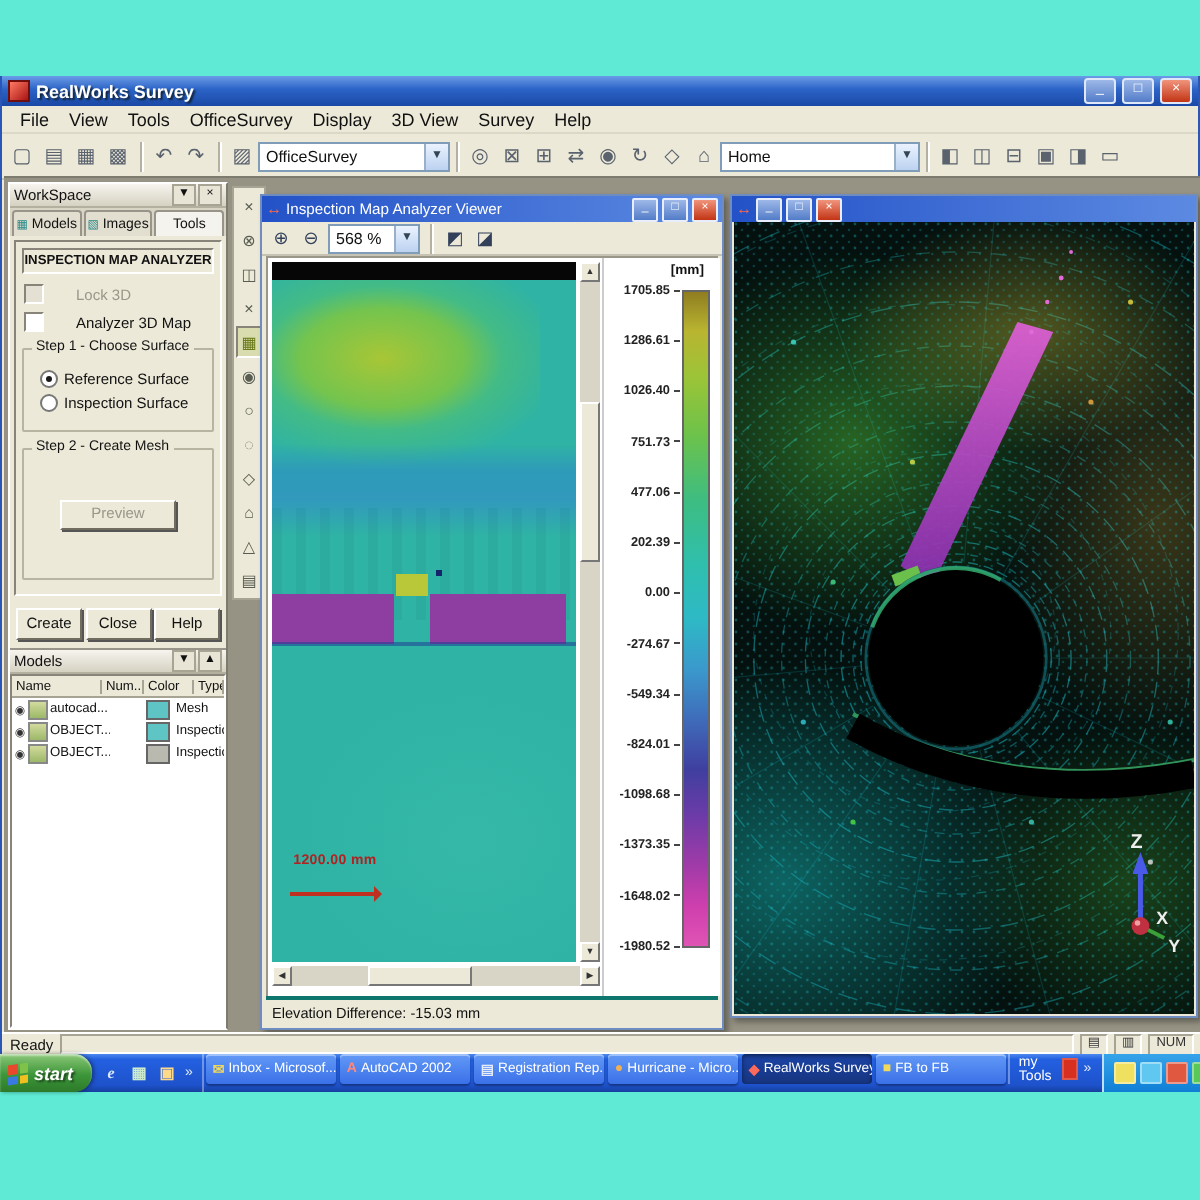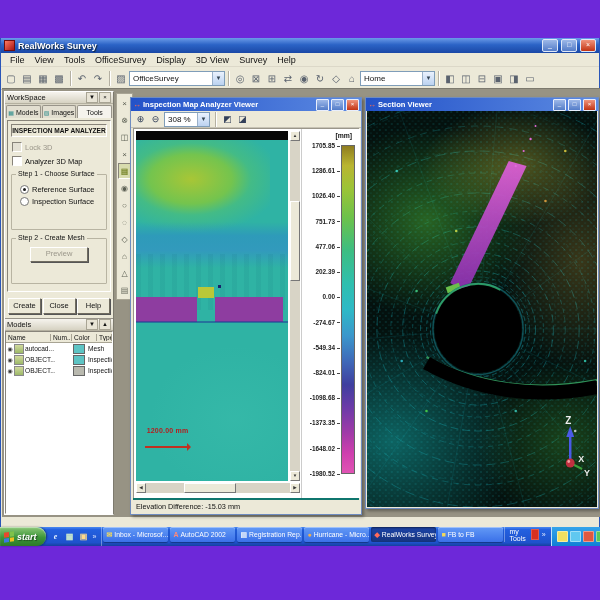--- a/index.html
+++ b/index.html
@@ -1,57 +1,57 @@
 <!DOCTYPE html>
 <html><head>
 <meta charset="utf-8">
 <style>
   html,body{margin:0;padding:0}
-  .stage{position:relative;width:600px;height:600px;background:#6d28d9;overflow:hidden;
+  .stage{position:relative;width:600px;height:600px;background:#5eead4;overflow:hidden;
          font-family:"Liberation Sans",sans-serif;color:#111;-webkit-user-select:none}
   
   .app{position:absolute;left:0;top:38px;width:600px;height:489px;background:#ece9d8;border-left:1px solid #2a56b8;border-right:1px solid #2a56b8;box-sizing:border-box}
   .titlebar{height:15px;background:linear-gradient(180deg,#6b9ce8 0%,#2b63c6 45%,#1a48a6 100%);display:flex;align-items:center;gap:3px;padding:0 3px}
   .appicon{width:9px;height:9px;background:linear-gradient(135deg,#ff7a62,#a81414);border:1px solid #700e0e;flex:0 0 auto}
   .titlebar .title{color:#fff;font-weight:bold;font-size:9px;flex:1;text-shadow:1px 1px 1px #123}
   .wbtn{width:14px;height:11px;font-size:7px;line-height:10px;text-align:center;color:#fff;
         background:linear-gradient(#9db8e8,#537cc8);border:1px solid #dfe8f8;border-radius:2px}
   .wbtn.close{background:linear-gradient(#f0947c,#c23414)}
   .menubar{height:13px;display:flex;align-items:center;font-size:9px;padding:0 4px;background:#ece9d8;border-bottom:1px solid #dcd8c8}
   .menubar span{padding:0 5px}
   .toolbar{height:22px;display:flex;align-items:center;padding:0 2px;border-bottom:1px solid #c6c2b4}
   .tbtn{width:16px;height:16px;font-size:10px;color:#5a626e;display:flex;align-items:center;justify-content:center}
   .sep{width:1px;height:15px;background:#b4b0a2;margin:0 3px;box-shadow:1px 0 0 #fff}
   .combo{height:15px;background:#fff;border:1px solid #7f9db9;display:flex;align-items:center;font-size:8px;padding-left:3px;box-sizing:border-box}
   .combo .dd{margin-left:auto;width:11px;height:13px;background:linear-gradient(#eaf2fe,#bcd2f0);border-left:1px solid #9ab0c8;font-size:6px;text-align:center;line-height:13px;color:#345}
-  .combo.mode{width:96px}.combo.view{width:75px}
+  .combo.mode{width:96px}.combo.view{width:100px}
   
   .workarea{position:absolute;left:1px;top:50px;width:598px;height:428px;background:#979384;border-top:1px solid #7d7a6e}
   
   .leftcol{position:absolute;left:2px;top:2px;width:110px;height:424px;background:#ece9d8;border:1px solid #fff;border-right-color:#7d7a6e;box-sizing:border-box;display:flex;flex-direction:column}
   .panel-title{height:11px;display:flex;align-items:center;font-size:7.5px;padding:0 2px;background:linear-gradient(#f6f4ee,#d6d2c2);border-bottom:1px solid #b4b0a0}
   .panel-title .pt{flex:1}
   .ptbtn{width:10px;height:9px;font-size:6px;line-height:8px;text-align:center;border:1px solid #a8a494;background:#e8e4d6;margin-left:1px}
   .tabs{display:flex;height:13px;padding:1px 1px 0;gap:1px;background:#d9d5c5}
   .tab{flex:1;display:flex;align-items:center;justify-content:center;gap:2px;font-size:7px;background:#e2ded0;border:1px solid #98948a;border-bottom:none;border-radius:2px 2px 0 0}
   .tab.active{background:#f5f3ed}
   .tabicon{font-size:6px;color:#2a8a8a}
   .analyzer{margin:2px;border:1px solid;border-color:#88847a #fff #fff #88847a;padding:3px;font-size:7.5px}
   .an-header{border:1px solid;border-color:#88847a #fff #fff #88847a;text-align:center;font-weight:bold;font-size:6.6px;padding:2px 0;margin-bottom:5px}
-  .chkrow{display:flex;align-items:center;gap:3px;margin:4px 1px}
+  .chkrow{display:flex;align-items:center;gap:16px;margin:4px 1px}
   .chk{width:8px;height:8px;background:#fff;border:1px solid;border-color:#88847a #fff #fff #88847a;flex:0 0 auto}
   .chk.dis{background:#e4e1d4}
   .disabled{color:#9a968a}
-  .group{position:relative;border:1px solid #b8b4a2;margin:8px 0 4px;padding:7px 3px 20px;border-radius:1px}
+  .group{position:relative;border:1px solid #b8b4a2;margin:8px 0 4px;padding:7px 3px 6px;border-radius:1px}
   .gtitle{position:absolute;top:-5px;left:4px;background:#ece9d8;padding:0 2px;font-size:7px}
   .radiorow{display:flex;align-items:center;gap:3px;margin:3px 0 3px 5px}
   .radio{width:7px;height:7px;border-radius:50%;background:#fff;border:1px solid #777;position:relative;flex:0 0 auto}
   .radio.sel::after{content:"";position:absolute;left:2px;top:2px;width:3px;height:3px;border-radius:50%;background:#1a1a1a}
   .btn{border:1px solid;border-color:#fff #706c60 #706c60 #fff;background:#ece9d8;font-size:7.5px;text-align:center;box-shadow:1px 1px 0 #555}
-  .preview{display:block;margin:1px auto;width:56px;height:13px;line-height:12px;color:#9a968a}
+  .preview{display:block;margin:18px auto;width:56px;height:13px;line-height:12px;color:#9a968a}
   .props{margin-top:6px}
   .proprow{display:flex;justify-content:flex-end;margin:2px 2px 2px 8px;font-size:7.5px}
   .proplab{margin-right:auto}
   .bottombtns{display:flex;justify-content:space-between;padding:4px 3px 0}
   .bottombtns .btn{width:31px;height:14px;line-height:13px}
   .models{margin-top:4px;border-top:1px solid #98948a;display:flex;flex-direction:column;flex:1;min-height:0}
   .mtable{background:#fff;flex:1;border:1px solid;border-color:#88847a #fff #fff #88847a;font-size:6.6px;overflow:hidden}
   .mhead{display:flex;background:#ece9d8;border-bottom:1px solid #a8a494;height:10px;align-items:center}
   .mhead span{border-right:1px solid #a8a494;padding:0 2px;overflow:hidden;white-space:nowrap}
   .c-name{width:40px}.c-num{width:16px}.c-color{width:20px}.c-type{flex:1}
@@ -63,21 +63,21 @@
   .mtype{flex:1;overflow:hidden;padding-left:3px}
   
   .toolstrip{position:absolute;left:114px;top:4px;width:17px;background:#ece9d8;border:1px solid #a8a494;padding:1px;display:flex;flex-direction:column;gap:1px;box-sizing:border-box}
   .tsbtn{height:14px;font-size:8px;color:#5a5e52;display:flex;align-items:center;justify-content:center;border:1px solid #ece9d8}
   .tsbtn.active{border-color:#88847a #fff #fff #88847a;background:#d8dcae;color:#6a7a18}
   
   .win{position:absolute;background:#ece9d8;border:1px solid #6f8cc0;box-shadow:2px 2px 3px rgba(0,0,0,.35);box-sizing:border-box}
   .map-win{left:128px;top:8px;width:232px;height:418px}
   .sec-win{left:363px;top:8px;width:234px;height:412px}
   .wtb{height:13px;background:linear-gradient(90deg,#2352c8,#5c8ae2);display:flex;align-items:center;gap:2px;padding:0 2px}
-  .wtitle{color:#fff;font-weight:bold;font-size:7.6px;flex:1;white-space:nowrap;overflow:hidden}
+  .wtitle{color:#fff;font-weight:normal;font-size:7.6px;flex:1;white-space:nowrap;overflow:hidden}
   .vicon{color:#ff6a4a;font-size:8px;line-height:8px}
   .swbtn{width:11px;height:10px;font-size:6px;line-height:9px;text-align:center;color:#fff;background:linear-gradient(#9db8e8,#537cc8);border:1px solid #e8eefc;border-radius:1px}
   .swbtn.close{background:linear-gradient(#f0947c,#c23414)}
   .map-toolbar{height:16px;display:flex;align-items:center;gap:2px;padding:0 3px;border-bottom:1px solid #c6c2b4}
   .mag{width:13px;height:13px;font-size:9px;color:#33405a;display:flex;align-items:center;justify-content:center}
   .combo.zoom{width:46px}
   .map-client{position:absolute;left:2px;top:30px;width:226px;height:371px;background:#fff;border:1px solid #9a968a;box-sizing:border-box}
   .hcanvas{position:absolute;left:2px;top:2px;width:152px;height:350px;background:#2fb3a4;overflow:hidden}
   .hm{position:absolute}
   .hm-black{top:0;left:0;right:0;height:9px;background:#060606}
@@ -302,21 +302,21 @@
           <span class="vicon">↔</span>
           <span class="wtitle">Inspection Map Analyzer Viewer</span>
           <span class="swbtn">_</span>
           <span class="swbtn">□</span>
           <span class="swbtn close">×</span>
         </div>
         <div class="map-toolbar">
           <span class="mag">⊕</span>
           <span class="mag">⊖</span>
           <div class="combo zoom">
-            <span>308 %</span>
+            <span>568 %</span>
             <span class="dd">▼</span>
           </div>
           <span class="sep"></span>
           <span class="mag">◩</span>
           <span class="mag">◪</span>
         </div>
         <div class="map-client">
           <div class="hcanvas">
             <div class="hm hm-green"></div>
             <div class="hm hm-blue"></div>
@@ -361,21 +361,20 @@
             </div>
             <div class="cb-bar"></div>
           </div>
         </div>
         <div class="map-status">Elevation Difference: -15.03 mm</div>
       </div>
 
       <div class="win sec-win">
         <div class="wtb">
           <span class="vicon">↔</span>
-          <span class="wtitle">Section Viewer</span>
           <span class="swbtn">_</span>
           <span class="swbtn">□</span>
           <span class="swbtn close">×</span>
         </div>
         <div class="sec-client">
           <svg width="100%" height="100%" viewBox="0 0 232 396" preserveAspectRatio="none">
             <defs>
               <radialGradient id="gGreen">
                   <stop offset="0%" stop-color="#54c83c" stop-opacity=".45"></stop>
                   <stop offset="100%" stop-color="#54c83c" stop-opacity="0"></stop>
@@ -490,20 +489,27 @@
               <circle cx="203.5" cy="350.5" r="1.4" fill="#f0a0a0"></circle>
               <text x="200" y="313" font-size="10" font-weight="bold" fill="#eee" font-family="Liberation Sans, sans-serif">Z</text>
               <text x="213" y="351" font-size="9" font-weight="bold" fill="#eee" font-family="Liberation Sans, sans-serif">X</text>
               <text x="219" y="365" font-size="9" font-weight="bold" fill="#eee" font-family="Liberation Sans, sans-serif">Y</text>
             </g>
           </svg>
         </div>
       </div>
     </div>
 
+    <div class="statusbar">
+      <span>Ready</span>
+      <span class="sfill"></span>
+      <span class="scell">▤</span>
+      <span class="scell">▥</span>
+      <span class="scell">NUM</span>
+    </div>
   </div>
 
   <div class="taskbar">
     <div class="startbtn">
       <span class="flag">
         <i style="background:#e8482c"></i>
           <i style="background:#7ec24a"></i>
           <i style="background:#3a7ae0"></i>
           <i style="background:#f0c020"></i>
       </span>

